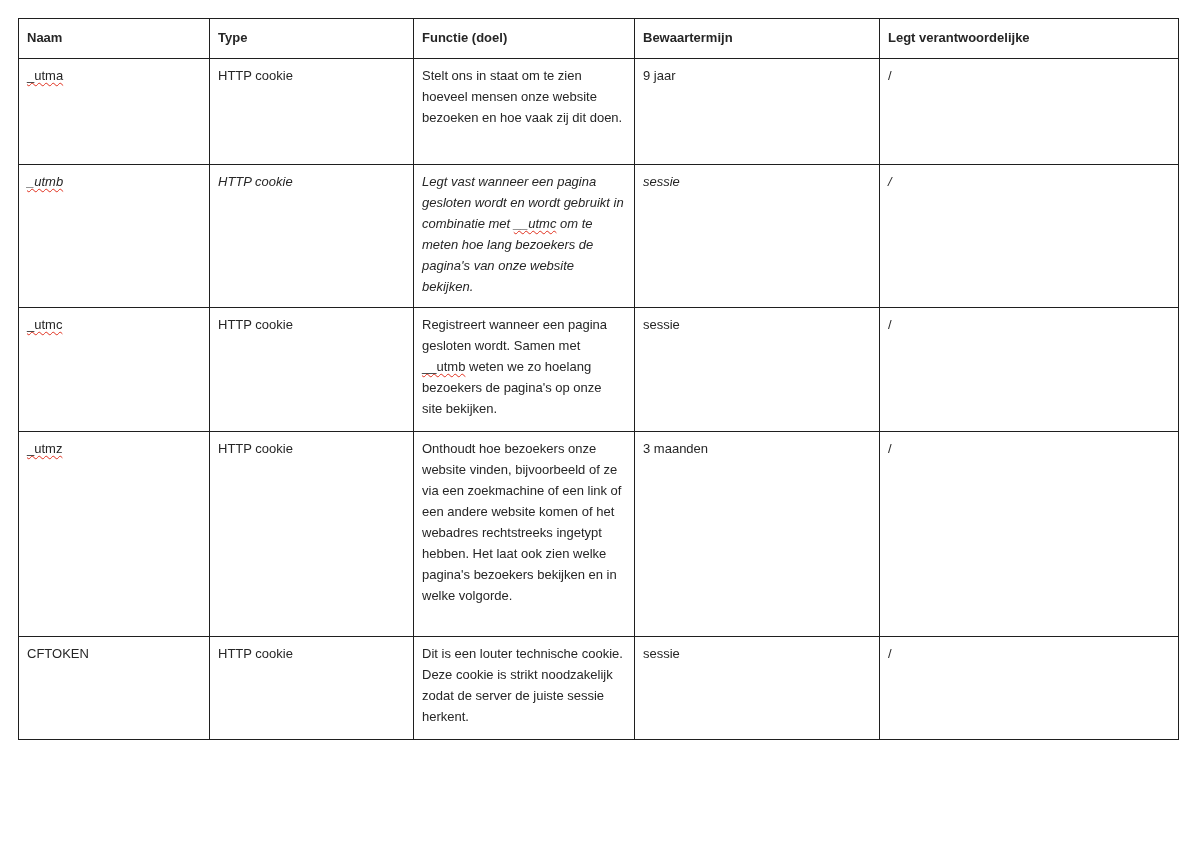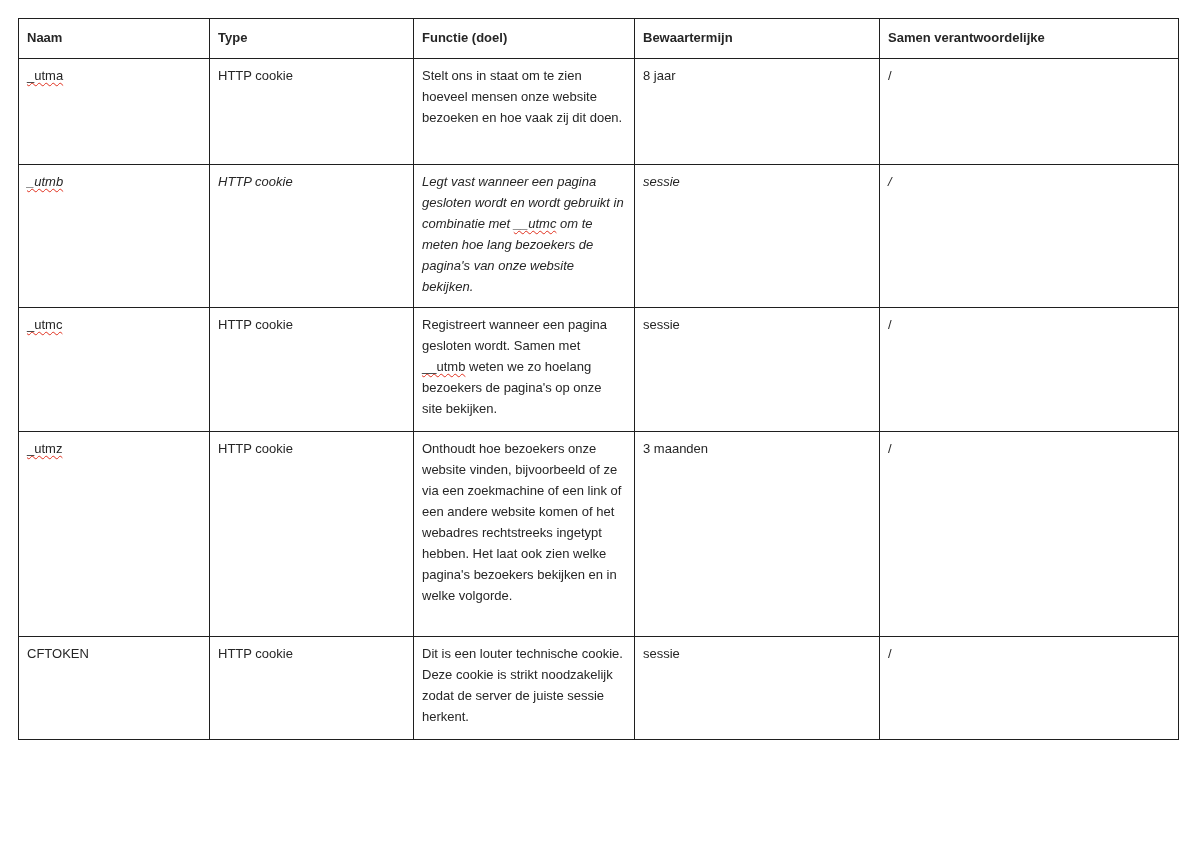--- a/index.html
+++ b/index.html
@@ -64,29 +64,29 @@
         <col class="c3">
         <col class="c4">
         <col class="c5">
     </colgroup>
     <thead>
       <tr>
         <th>Naam</th>
         <th>Type</th>
         <th>Functie (doel)</th>
         <th>Bewaartermijn</th>
-        <th>Samen verantwoordelijke</th>
+        <th>Legt verantwoordelijke</th>
       </tr>
     </thead>
     <tbody>
         <tr style="height: 106px;">
           <td><span class="squiggle">_utma</span></td>
           <td><span>HTTP cookie</span></td>
           <td><span>Stelt ons in staat om te zien hoeveel mensen onze website bezoeken en hoe vaak zij dit doen.</span></td>
-          <td><span>8 jaar</span></td>
+          <td><span>9 jaar</span></td>
           <td><span>/</span></td>
         </tr>
         <tr style="height: 139px; font-style: italic;">
           <td><span class="squiggle">_utmb</span></td>
           <td><span>HTTP cookie</span></td>
           <td><span>Legt vast wanneer een pagina gesloten wordt en wordt gebruikt in combinatie met </span><span class="squiggle">__utmc</span><span> om te meten hoe lang bezoekers de pagina's van onze website bekijken.</span></td>
           <td><span>sessie</span></td>
           <td><span>/</span></td>
         </tr>
         <tr style="height: 124px;">

